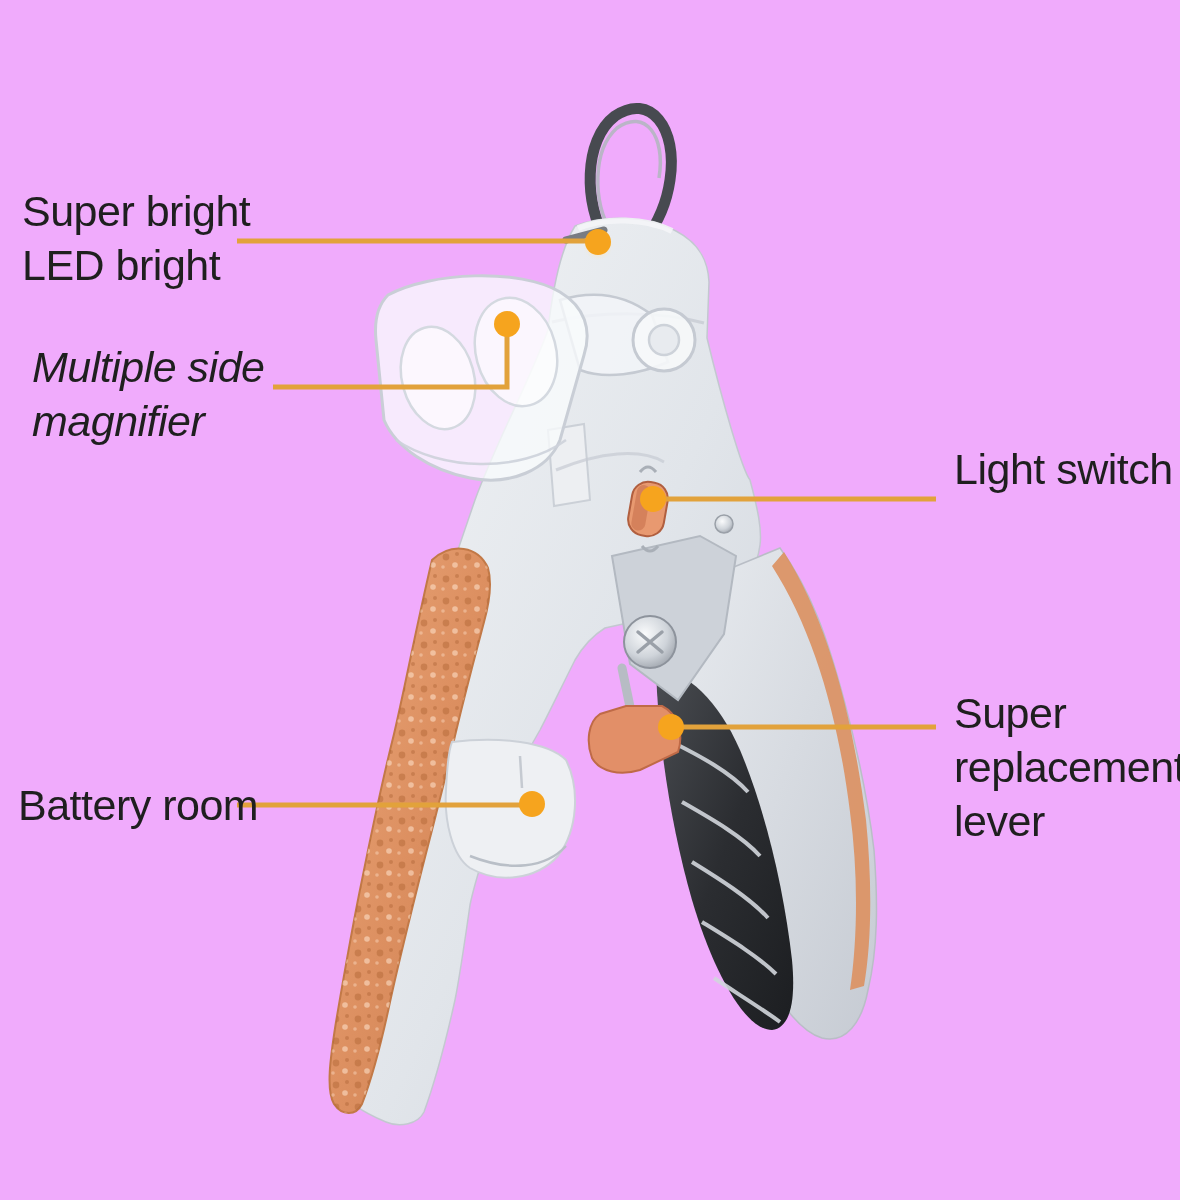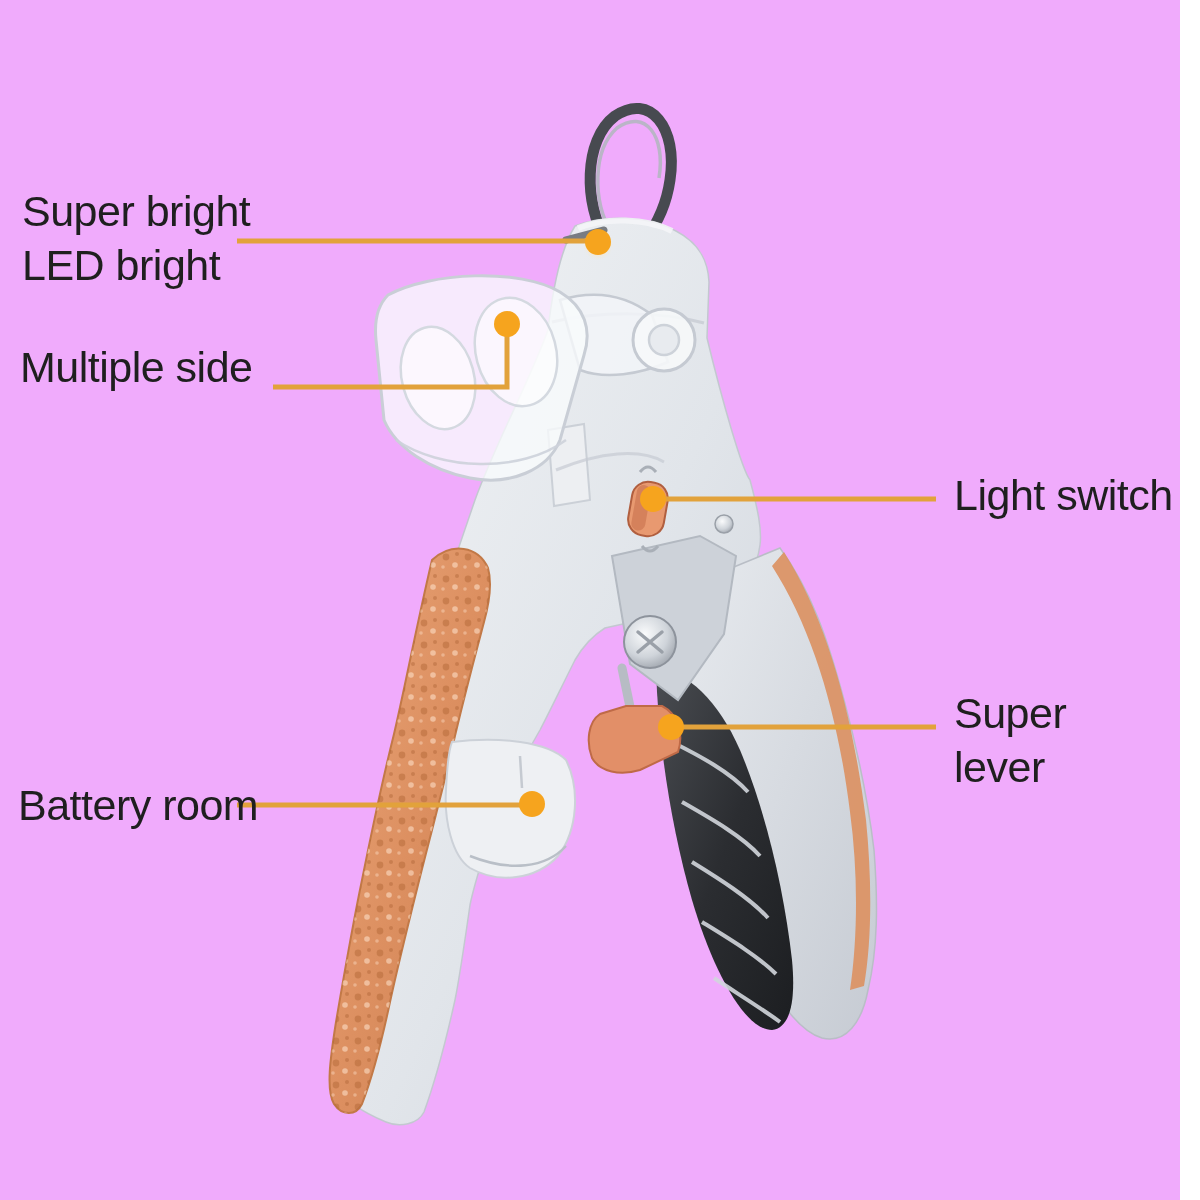--- a/index.html
+++ b/index.html
@@ -224,28 +224,30 @@
       <circle cx="671" cy="727" r="13" fill="#F6A41E"></circle>
       <polyline points="237,805 532,805" fill="none" stroke="#E2A23B" stroke-width="5"></polyline>
       <circle cx="532" cy="804" r="13" fill="#F6A41E"></circle>
     </svg>
 
   <div id="callout-labels">
       <div class="callout-label" style="left: 22px; top: 184px; color: rgb(31, 31, 31);">
         <div>Super bright</div>
         <div>LED bright</div>
       </div>
-      <div class="callout-label" style="left: 20px; top: 340px; color: rgb(31, 31, 31);">
+      <div class="callout-label" style="left: 32px; top: 340px; color: rgb(31, 31, 31); font-style: italic;">
         <div>Multiple side</div>
-      </div>
-      <div class="callout-label" style="left: 954px; top: 468px; color: rgb(31, 31, 31);">
+        <div>magnifier</div>
+      </div>
+      <div class="callout-label" style="left: 954px; top: 442px; color: rgb(31, 31, 31);">
         <div>Light switch</div>
       </div>
       <div class="callout-label" style="left: 954px; top: 686px; color: rgb(31, 31, 31);">
         <div>Super</div>
+        <div>replacement</div>
         <div>lever</div>
       </div>
       <div class="callout-label" style="left: 18px; top: 778px; color: rgb(31, 31, 31);">
         <div>Battery room</div>
       </div>
     </div>
 
 </div>
 
 </body></html>

